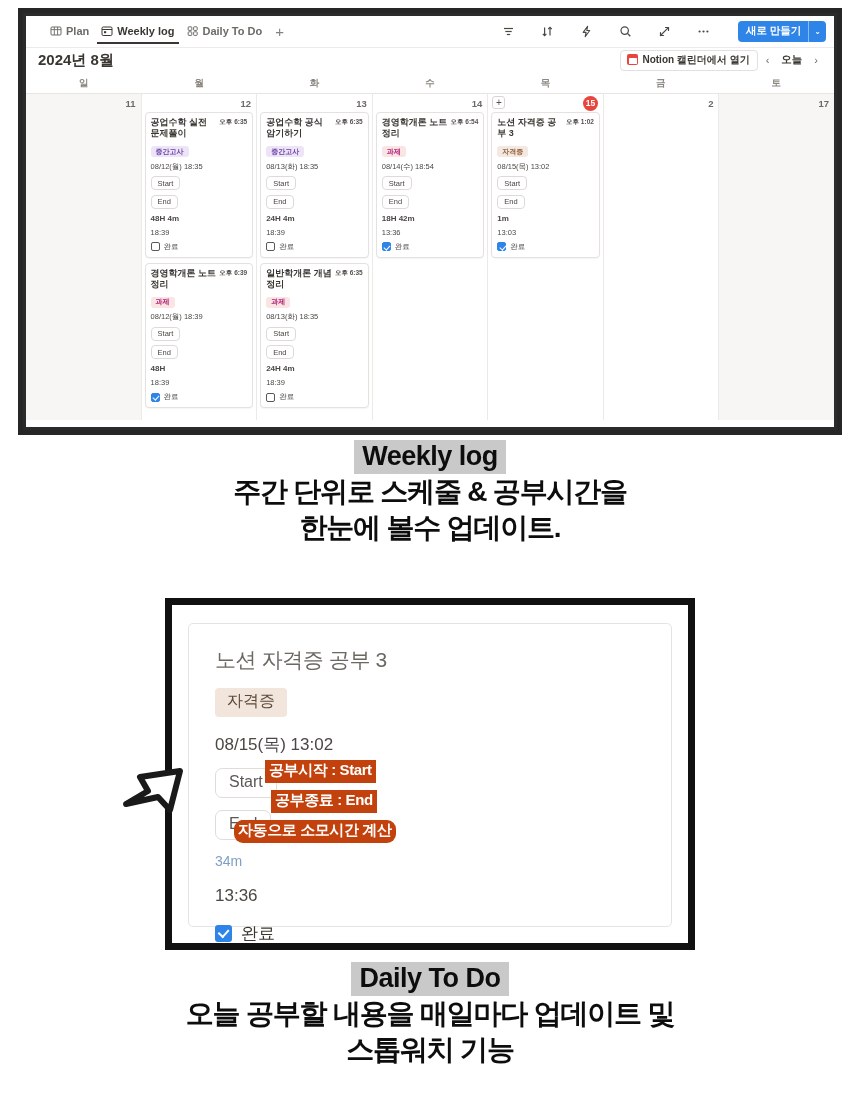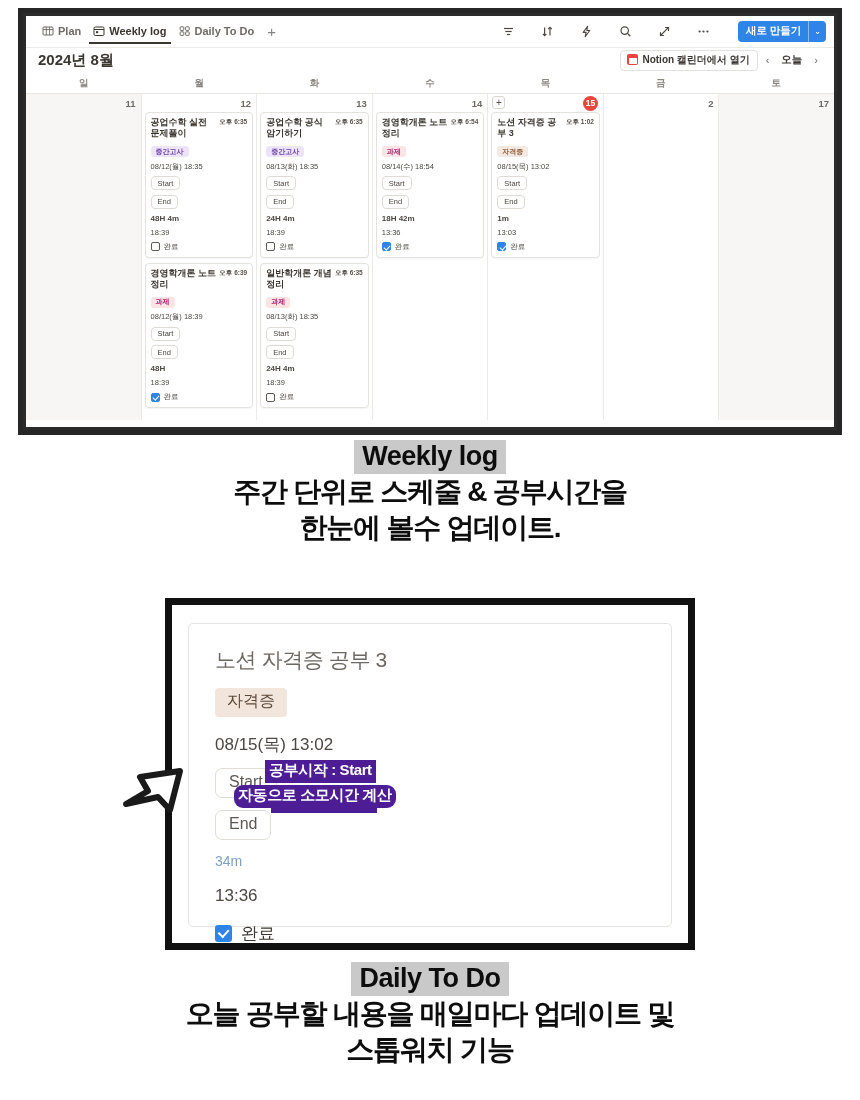--- a/index.html
+++ b/index.html
@@ -24,21 +24,21 @@
     width: 100%; height: 100%;
     background: #ffffff;
     position: relative;
     overflow: hidden;
   }
 
   
   .tabbar {
     height: 31px;
     display: flex; align-items: center;
-    padding: 0 8px 0 10px;
+    padding: 0 8px 0 18px;
     position: relative;
   }
   .tab {
     display: flex; align-items: center; gap: 4px;
     padding: 5px 6px 6px 6px;
     font-size: 11px; font-weight: bold;
     color: #6d6a66;
     cursor: pointer;
     position: relative;
     white-space: nowrap;
@@ -269,21 +269,21 @@
   
   .cursor-arrow {
     position: absolute; left: 118px; top: 748px;
     width: 110px; height: 92px; z-index: 9;
     pointer-events: none;
   }
 
   
   .anno {
     position: absolute; z-index: 10;
-    background: #4c1d95; color: #fff;
+    background: #c2410c; color: #fff;
     font-size: 15px; font-weight: bold;
     padding: 1px 4px 3px 4px;
     white-space: nowrap; letter-spacing: -0.4px;
   }
 </style>
 </head>
 <body>
 
 <div class="shot-frame">
   <div class="shot-inner">
@@ -558,19 +558,19 @@
     </div>
   </div>
 </div>
 
 <svg class="cursor-arrow" viewBox="0 0 110 92">
   <path d="M8 56 L30 43 L22 29 L62 23 L52 62 L40 49 Z" fill="#ffffff" stroke="#1a1a1a" stroke-width="6" stroke-linejoin="round"></path>
 </svg>
 
 <div class="anno" style="left:265px; top:760px;">공부시작 : Start</div>
 <div class="anno" style="left:271px; top:790px;">공부종료 : End</div>
-<div class="anno" style="left:234px; top:785px;border-radius:9px;">자동으로 소모시간 계산</div>
+<div class="anno" style="left:234px; top:820px;border-radius:9px;">자동으로 소모시간 계산</div>
 
 <div class="cap" style="position:absolute; left:0; top:962px; width:860px;">
   <div class="cap-badge">Daily To Do</div>
   <div class="cap-line">오늘 공부할 내용을 매일마다 업데이트 및</div>
   <div class="cap-line">스톱워치 기능</div>
 </div>
 
 </body></html>

